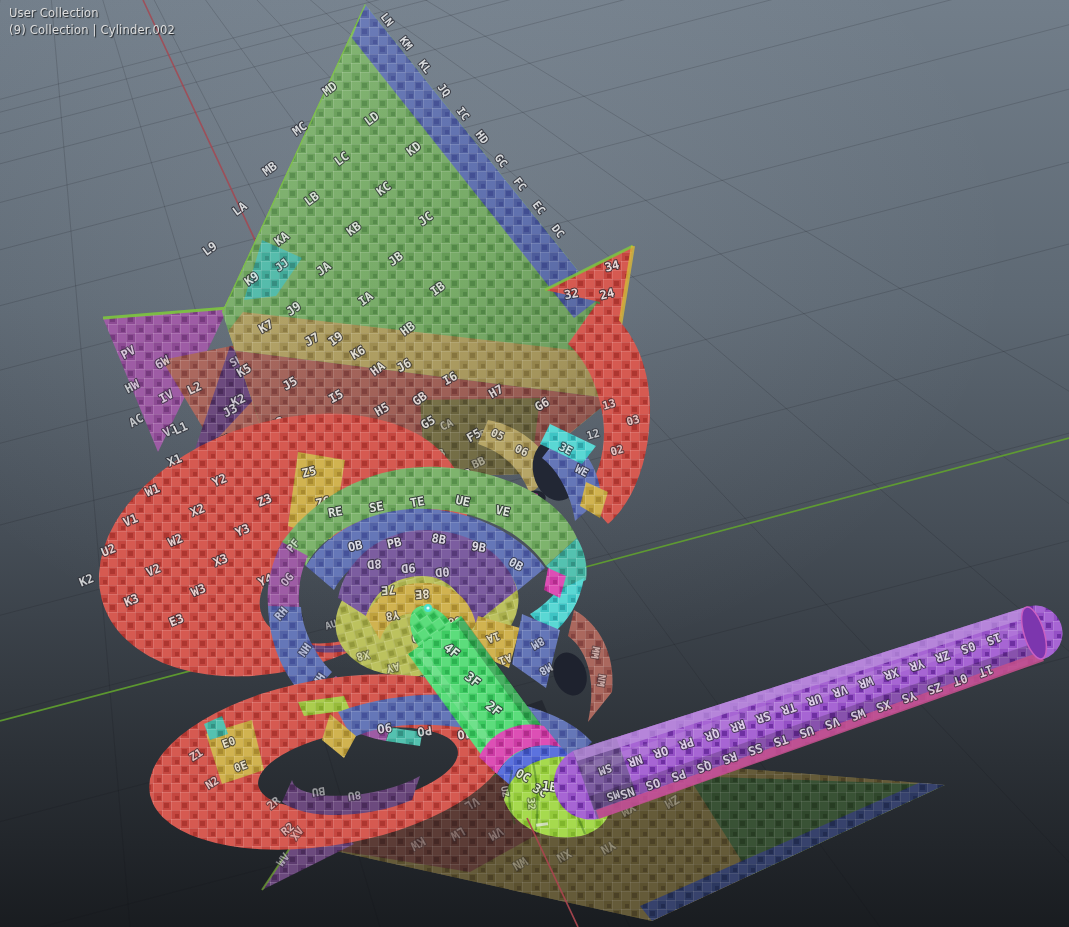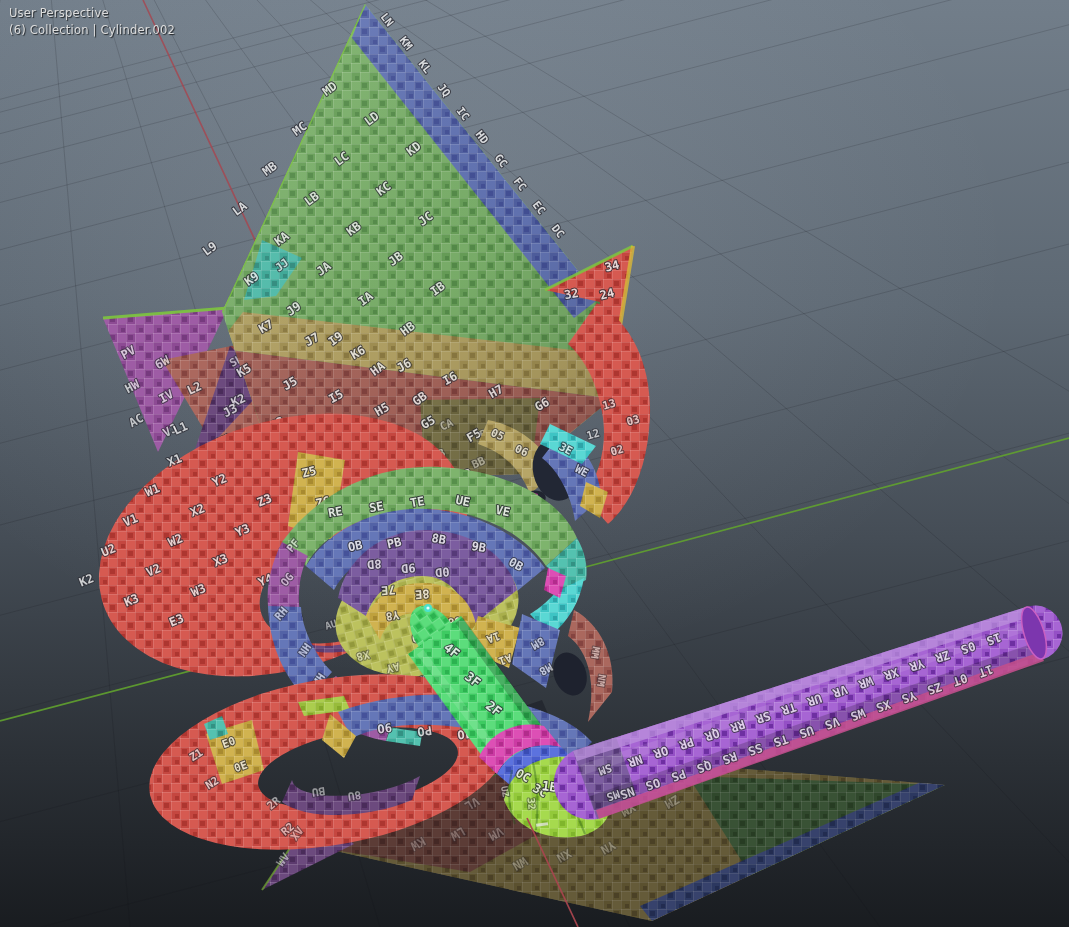--- a/index.html
+++ b/index.html
@@ -572,16 +572,16 @@
           <text class="tex" transform="translate(933.2 684.6) rotate(161)" font-size="12" opacity="0.75">ZS</text>
           <text class="tex" transform="translate(958.8 675.9) rotate(161)" font-size="12" opacity="0.75">0T</text>
           <text class="tex" transform="translate(984.4000000000001 667.2) rotate(161)" font-size="12" opacity="0.75">1T</text>
         </g>
     </g>
 
     <path d="M527 818 L578 927" stroke-width="1.7" opacity="0.95" stroke="#a8454e"></path>
   </svg>
 
   <div class="hud">
-    <div>User Perspective</div>
-    <div>(6) Collection | Cylinder.002</div>
+    <div>User Collection</div>
+    <div>(9) Collection | Cylinder.002</div>
   </div>
 </div>
 
 </body></html>

